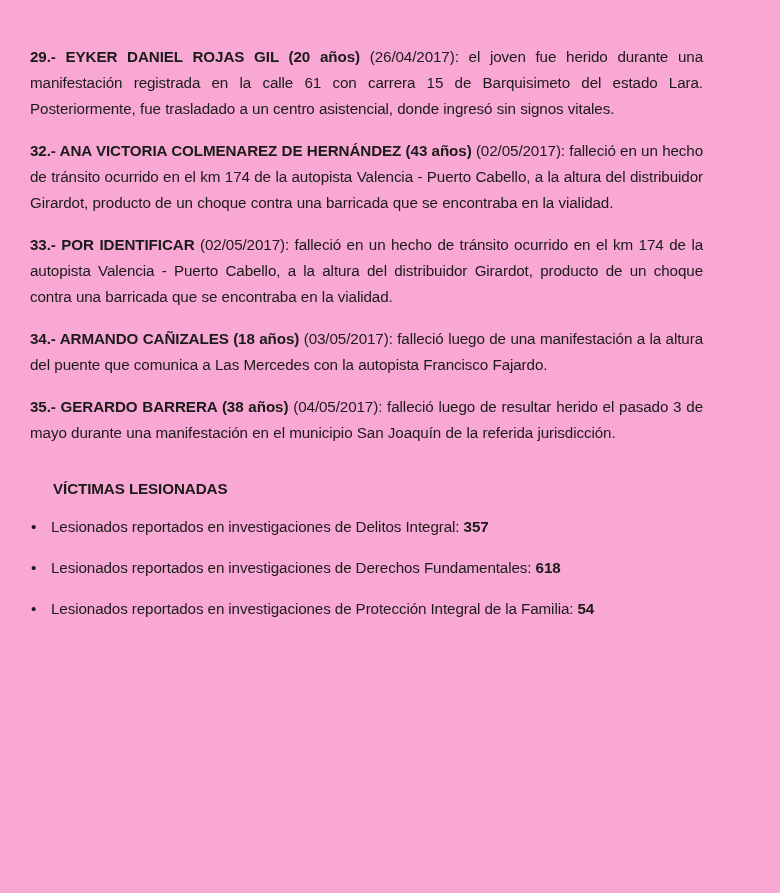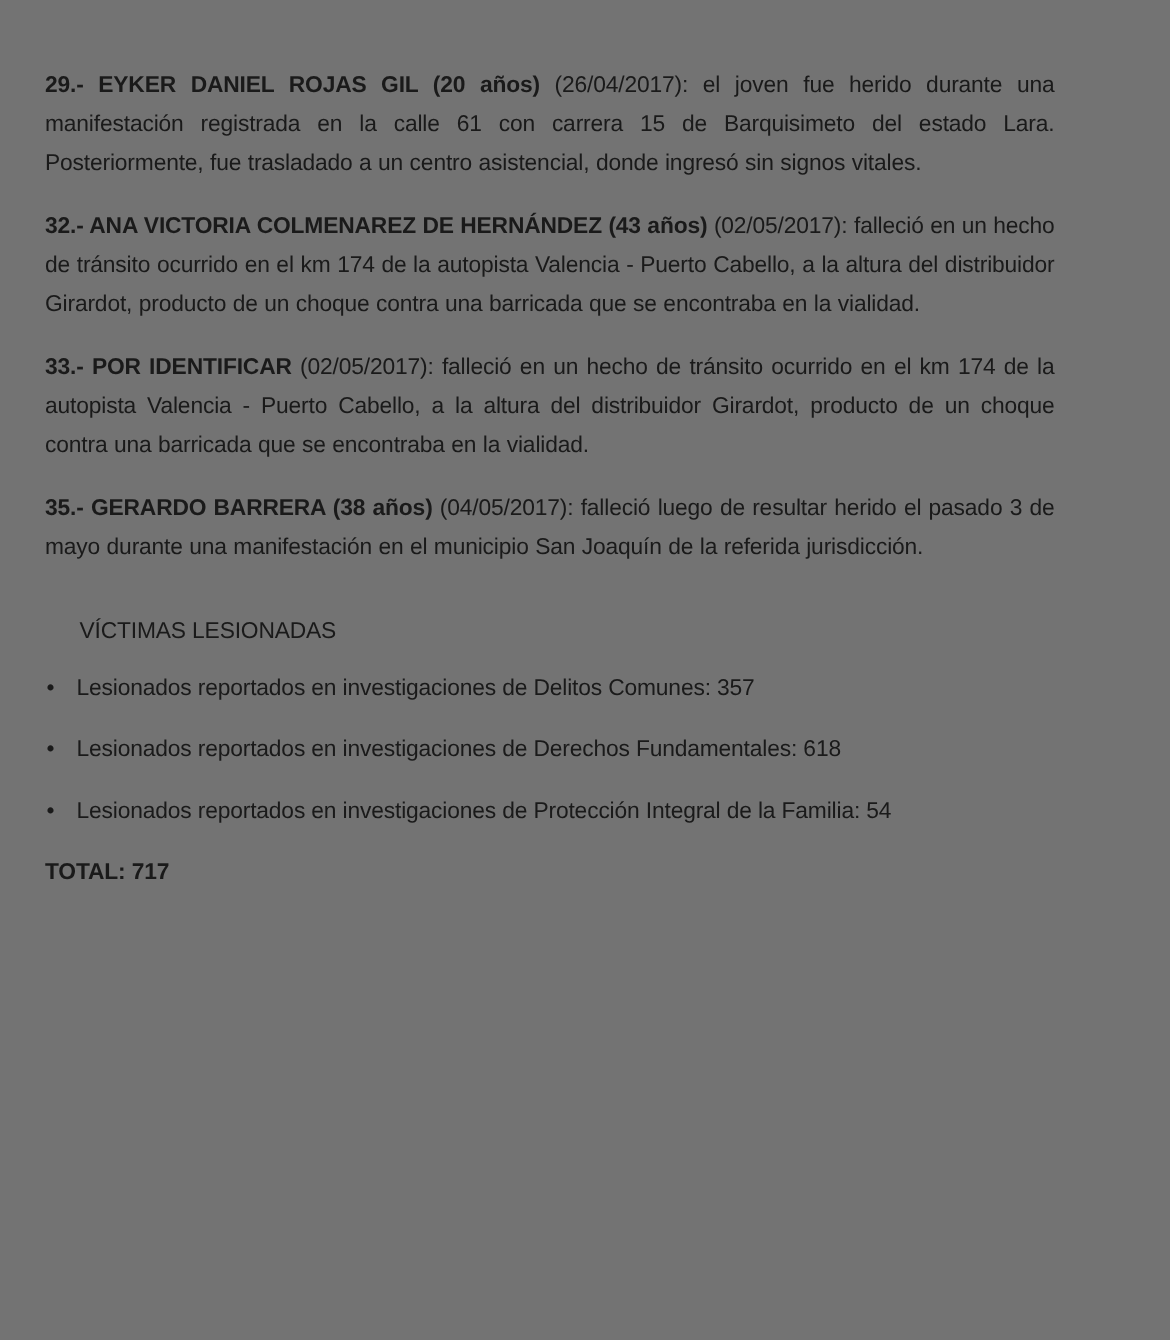--- a/index.html
+++ b/index.html
@@ -11,21 +11,21 @@
     width: 780px;
     height: 893px;
     font-family: "Liberation Sans", sans-serif;
     color: #1a1a1a;
     overflow: hidden;
   }
   .page {
     position: relative;
     width: 780px;
     height: 893px;
-    background: #737373;
+    background: #f9a8d4;
     box-sizing: border-box;
     padding: 44px 77px 0 30px;
   }
   .victim-entry {
     font-size: 15.2px;
     line-height: 26px;
     text-align: justify;
     margin: 0 0 16px 0;
     letter-spacing: -0.1px;
     word-spacing: 0.2px;
@@ -37,21 +37,21 @@
     font-weight: bold;
   }
   .entry-date {
     font-weight: normal;
   }
   .entry-body {
     font-weight: normal;
   }
   .section-heading {
     font-size: 15.2px;
-    font-weight: normal;
+    font-weight: bold;
     line-height: 26px;
     margin: 30px 0 12px 0;
     padding-left: 23px;
     letter-spacing: -0.1px;
   }
   .bullet-list {
     list-style: none;
     margin: 0;
     padding: 0;
   }
@@ -64,21 +64,21 @@
     letter-spacing: -0.1px;
   }
   .bullet-dot {
     position: absolute;
     left: 1px;
     top: 0;
     font-size: 15.2px;
     line-height: 26px;
   }
   .bullet-count {
-    font-weight: normal;
+    font-weight: bold;
   }
   .total-line {
     font-size: 15.2px;
     font-weight: bold;
     line-height: 26px;
     margin-top: 13px;
     letter-spacing: -0.1px;
   }
 </style>
 </head>
@@ -87,26 +87,26 @@
 <div class="page">
 
   <p class="victim-entry"><span class="entry-head">29.- EYKER DANIEL ROJAS GIL (20 años)</span><span class="entry-date"> (26/04/2017)</span><span class="entry-body">: el joven fue herido durante una manifestación registrada en la calle 61 con carrera 15 de Barquisimeto del estado Lara. Posteriormente, fue trasladado a un centro asistencial, donde ingresó sin signos vitales.</span></p>
 
 
 
   <p class="victim-entry"><span class="entry-head">32.- ANA VICTORIA COLMENAREZ DE HERNÁNDEZ (43 años)</span><span class="entry-date"> (02/05/2017)</span><span class="entry-body">: falleció en un hecho de tránsito ocurrido en el km 174 de la autopista Valencia - Puerto Cabello, a la altura del distribuidor Girardot, producto de un choque contra una barricada que se encontraba en la vialidad.</span></p>
 
   <p class="victim-entry"><span class="entry-head">33.- POR IDENTIFICAR</span><span class="entry-date"> (02/05/2017)</span><span class="entry-body">: falleció en un hecho de tránsito ocurrido en el km 174 de la autopista Valencia - Puerto Cabello, a la altura del distribuidor Girardot, producto de un choque contra una barricada que se encontraba en la vialidad.</span></p>
 
+  <p class="victim-entry"><span class="entry-head">34.- ARMANDO CAÑIZALES (18 años)</span><span class="entry-date"> (03/05/2017)</span><span class="entry-body">: falleció luego de una manifestación a la altura del puente que comunica a Las Mercedes con la autopista Francisco Fajardo.</span></p>
 
   <p class="victim-entry"><span class="entry-head">35.- GERARDO BARRERA (38 años)</span><span class="entry-date"> (04/05/2017)</span><span class="entry-body">: falleció luego de resultar herido el pasado 3 de mayo durante una manifestación en el municipio San Joaquín de la referida jurisdicción.</span></p>
 
   <h2 class="section-heading">VÍCTIMAS LESIONADAS</h2>
 
   <ul class="bullet-list">
-    <li class="bullet-item"><span class="bullet-dot">•</span><span>Lesionados reportados en investigaciones de Delitos Comunes: </span><span class="bullet-count">357</span></li>
+    <li class="bullet-item"><span class="bullet-dot">•</span><span>Lesionados reportados en investigaciones de Delitos Integral: </span><span class="bullet-count">357</span></li>
     <li class="bullet-item"><span class="bullet-dot">•</span><span>Lesionados reportados en investigaciones de Derechos Fundamentales: </span><span class="bullet-count">618</span></li>
     <li class="bullet-item"><span class="bullet-dot">•</span><span>Lesionados reportados en investigaciones de Protección Integral de la Familia: </span><span class="bullet-count">54</span></li>
   </ul>
 
-  <div class="total-line">TOTAL: 717</div>
 
 </div>
 
 </body></html>

